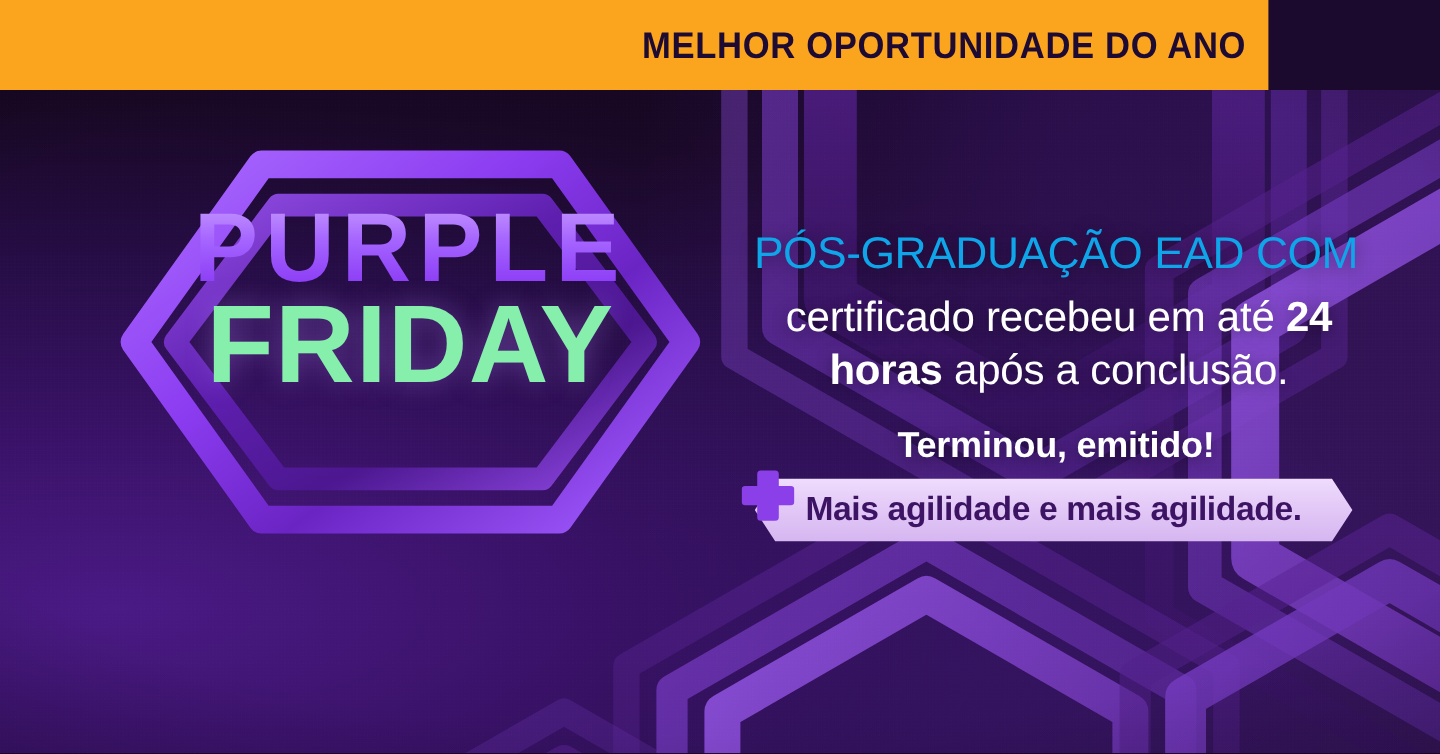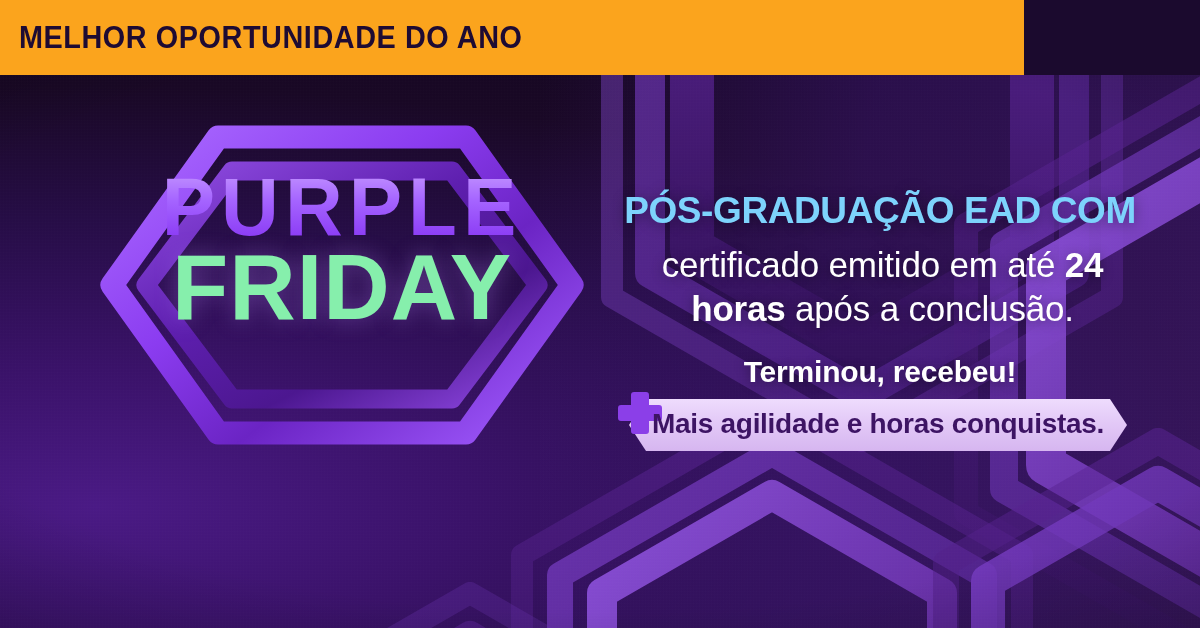--- a/index.html
+++ b/index.html
@@ -19,22 +19,23 @@
 
   
   .topbar {
     position: absolute;
     left: 0; top: 0;
     width: 1024px;
     height: 75px;
     background: #FBA41D;
     display: flex;
     align-items: center;
-    justify-content: flex-start;
+    justify-content: flex-end;
     z-index: 40;
+    padding-left: 33px;
   }
   .topbar-text {
     color: #1E0B33;
     font-size: 31px;
     font-weight: 700;
     letter-spacing: 0.6px;
     transform: scaleX(0.93);
     font-family: "Liberation Sans", sans-serif;
     white-space: nowrap;
   }
@@ -120,23 +121,23 @@
     position: absolute;
     left: 600px; top: 75px;
     width: 560px; height: 553px;
     z-index: 30;
     text-align: center;
   }
   .headline {
     position: absolute;
     left: 0; top: 115px;
     width: 560px;
-    color: #7dd3fc;
+    color: #0ea5e9;
     font-size: 37px;
-    font-weight: 700;
+    font-weight: 400;
     letter-spacing: -0.4px;
     white-space: nowrap;
     text-shadow: 0 2px 14px rgba(0,0,0,0.4);
   }
   .subline {
     position: absolute;
     left: 10px; top: 168px;
     width: 545px;
     color: #FFFFFF;
     font-size: 35px;
@@ -276,39 +277,39 @@
       <span class="logo-purple">PURPLE</span>
       <span class="logo-friday">FRIDAY</span>
     </div>
   </div>
 
   <div class="copy">
 
     <div class="headline">PÓS-GRADUAÇÃO EAD COM</div>
 
     <div class="subline">
-      <span>certificado emitido em até </span><b>24 horas</b><span> após a conclusão.</span>
+      <span>certificado recebeu em até </span><b>24 horas</b><span> após a conclusão.</span>
     </div>
 
-    <div class="kicker">Terminou, recebeu!</div>
+    <div class="kicker">Terminou, emitido!</div>
 
     <div class="badge-zone">
       <svg class="badge-svg" width="500" height="54" viewBox="0 0 500 54" fill="none">
         <defs>
           <linearGradient id="badgeFill" x1="0" y1="0" x2="0" y2="1">
             <stop offset="0%" stop-color="#EEDCFD"></stop>
             <stop offset="45%" stop-color="#E3C9F7"></stop>
             <stop offset="100%" stop-color="#D6B6F0"></stop>
           </linearGradient>
         </defs>
         <path d="M18 1 L482 1 L499 27 L482 53 L18 53 L1 27 Z" fill="url(#badgeFill)"></path>
       </svg>
 
       <svg class="plus-icon" width="44" height="46" viewBox="0 0 44 46" fill="none">
         <path d="M16 2 H28 A3 3 0 0 1 31 5 V15 H41 A3 3 0 0 1 44 18 V28 A3 3 0 0 1 41 31 H31 V41 A3 3 0 0 1 28 44 H16 A3 3 0 0 1 13 41 V31 H3 A3 3 0 0 1 0 28 V18 A3 3 0 0 1 3 15 H13 V5 A3 3 0 0 1 16 2 Z" fill="#8B3FE8"></path>
       </svg>
 
-      <div class="badge-label">Mais agilidade e horas conquistas.</div>
+      <div class="badge-label">Mais agilidade e mais agilidade.</div>
     </div>
 
   </div>
 
 </div>
 
 </body></html>

